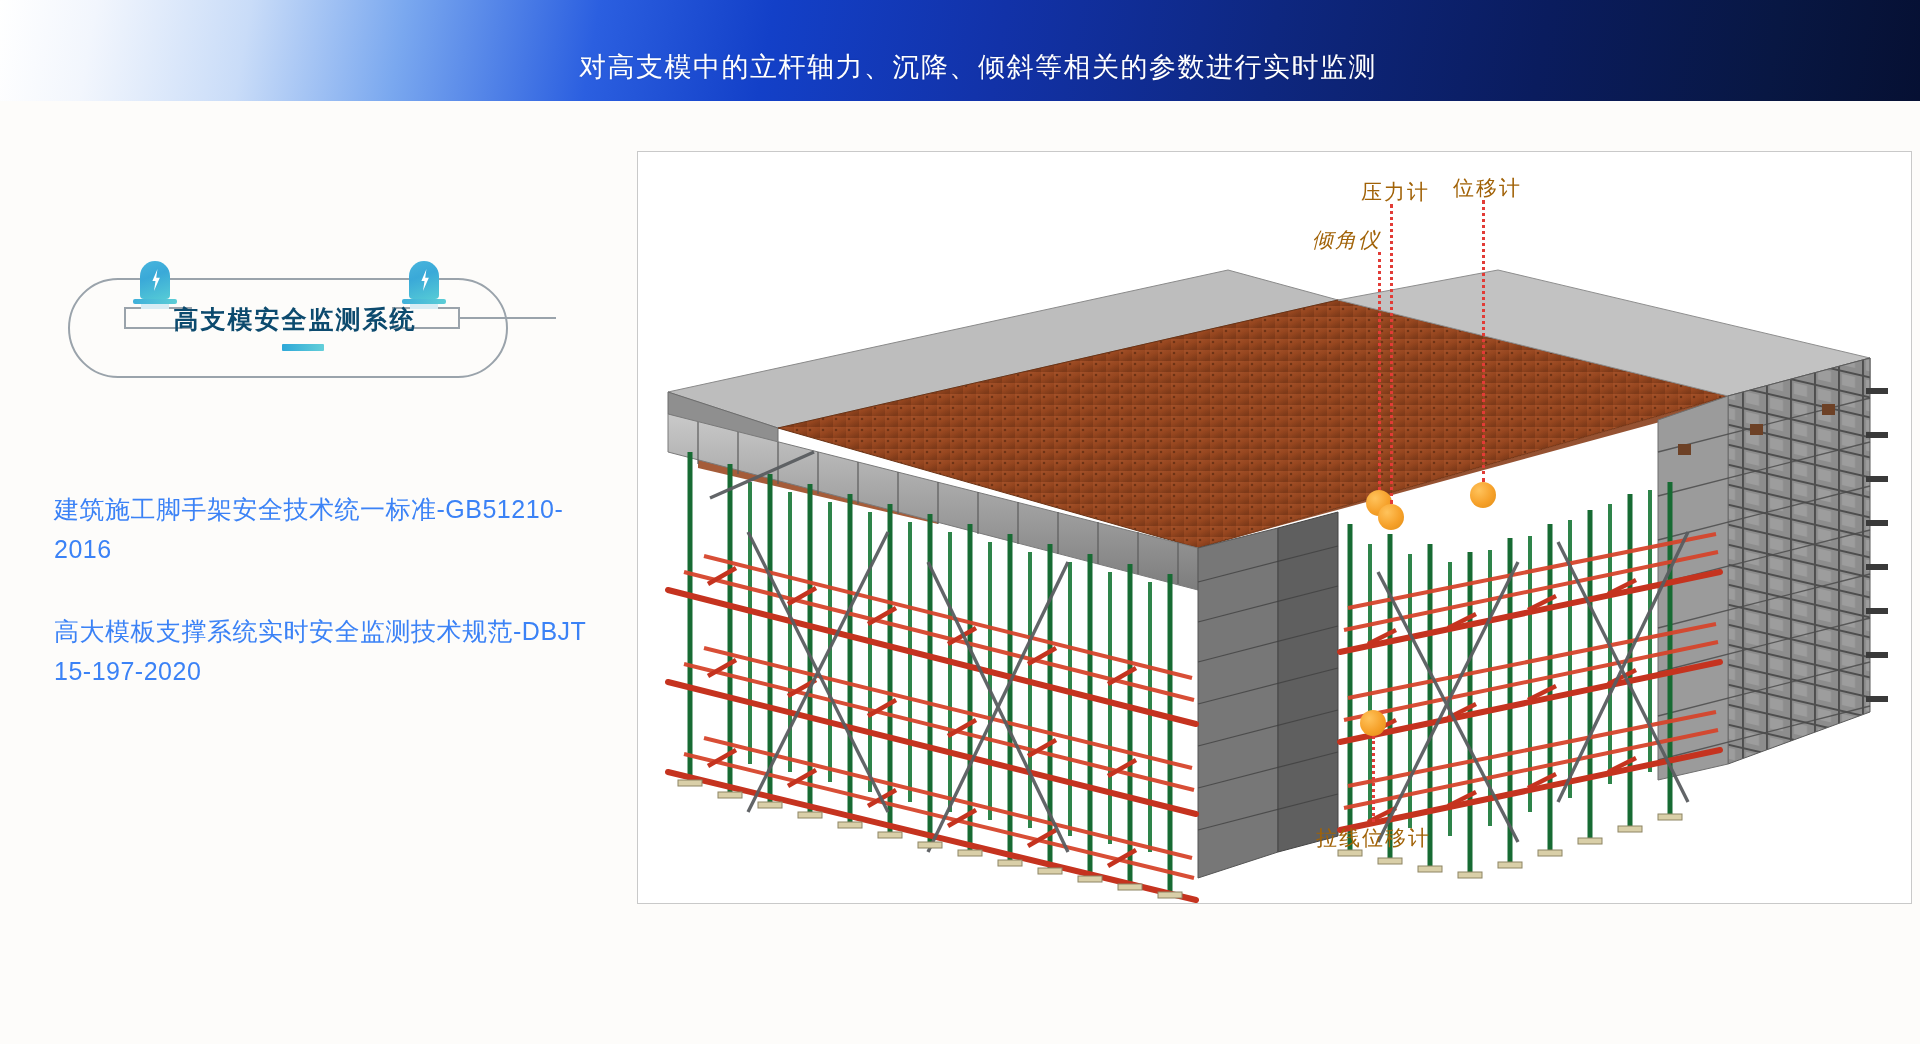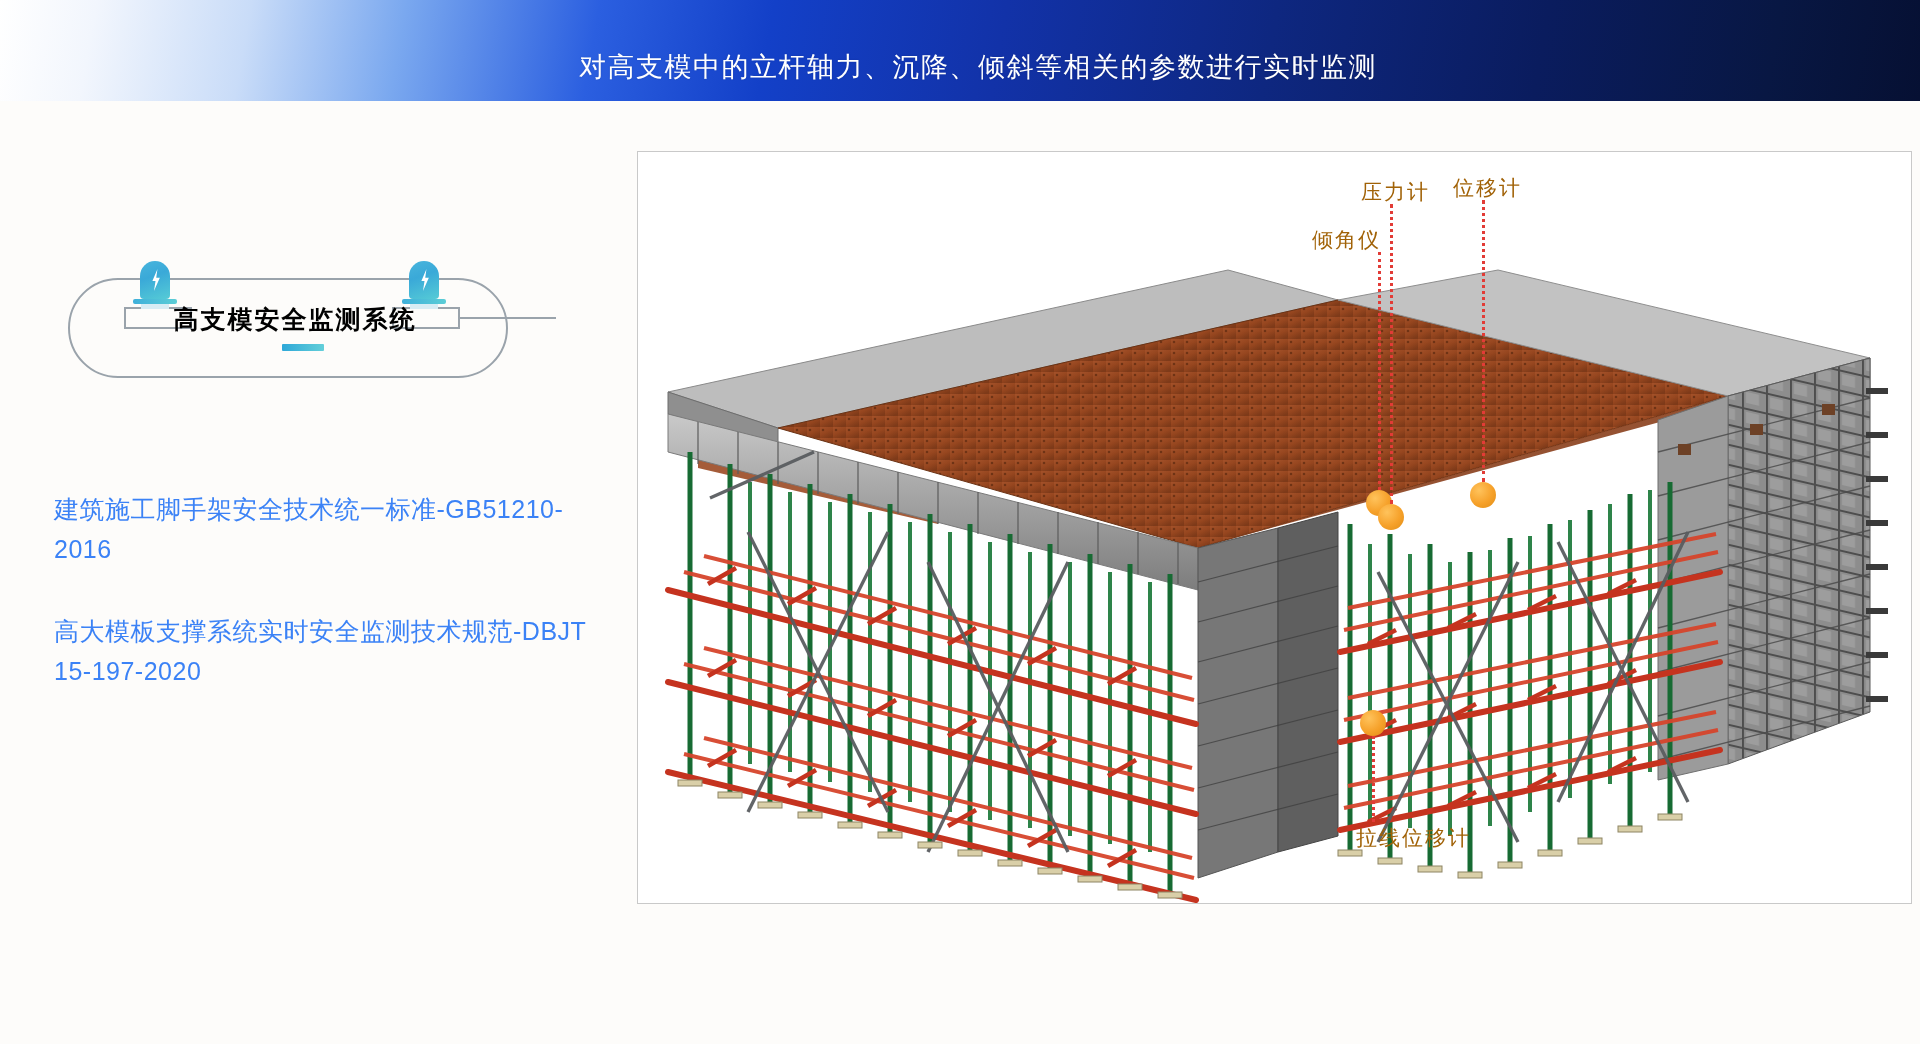--- a/index.html
+++ b/index.html
@@ -84,21 +84,21 @@
     background:#d8ecf4;
   }
   .connector{
     position:absolute;width:68px;height:22px;
     border:2px solid #9aa3ab;background:#fdfcfa;box-sizing:border-box;
   }
   .lead-line{position:absolute;background:#9aa3ab;height:2px;}
 
   #badge-text{
     position:absolute;left:150px;top:162px;width:290px;
-    text-align:center;color:#000000;font-size:25px;font-weight:700;
+    text-align:center;color:#0c4a6e;font-size:25px;font-weight:700;
     letter-spacing:2px;white-space:nowrap;
   }
   #badge-underline{
     position:absolute;left:282px;top:203px;width:42px;height:7px;
     background:linear-gradient(90deg,#2ea8d8,#63cfd9);border-radius:1px;
   }
 
   
   #standards{position:absolute;left:54px;top:388px;width:540px;}
   .standard-item{
@@ -439,29 +439,29 @@
         </g>
       </g>
 
       <g fill="#6d4126">
         <rect x="1040" y="292" width="13" height="11"></rect>
         <rect x="1112" y="272" width="13" height="11"></rect>
         <rect x="1184" y="252" width="13" height="11"></rect>
       </g>
     </svg>
 
-    <div class="callout-label" style="left:674px;top:74px;">倾角仪</div>
+    <div class="callout-label" style="left:674px;top:74px;font-style:italic;">倾角仪</div>
     <div class="leader" style="left:740px;top:100px;height:238px;"></div>
     <div class="sensor-dot" style="left:728px;top:338px;"></div>
 
     <div class="callout-label" style="left:723px;top:26px;">压力计</div>
     <div class="leader" style="left:752px;top:52px;height:300px;"></div>
     <div class="sensor-dot" style="left:740px;top:352px;"></div>
 
     <div class="callout-label" style="left:815px;top:22px;text-align:right;">位移计</div>
     <div class="leader" style="left:844px;top:48px;height:282px;"></div>
     <div class="sensor-dot" style="left:832px;top:330px;"></div>
 
     <div class="sensor-dot" style="left:722px;top:558px;"></div>
     <div class="leader" style="left:734px;top:584px;height:86px;"></div>
-    <div class="callout-label" style="left:678px;top:672px;margin-left:40px;">拉线位移计</div>
+    <div class="callout-label" style="left:678px;top:672px;">拉线位移计</div>
   </div>
 </div>
 
 </body></html>

